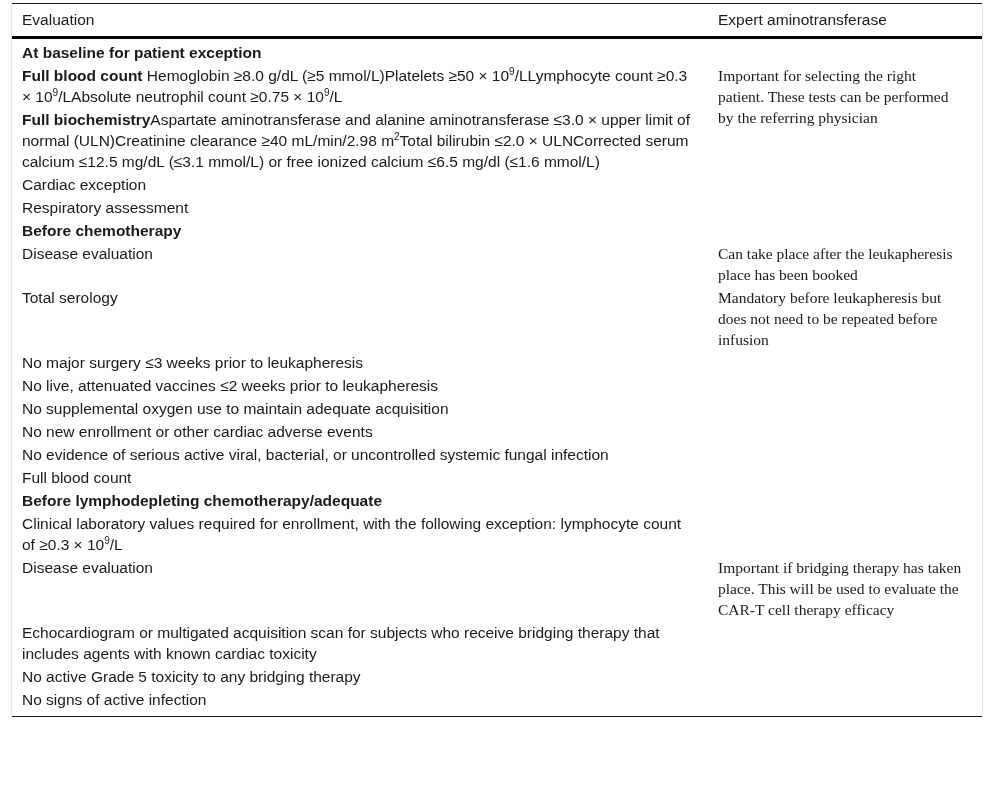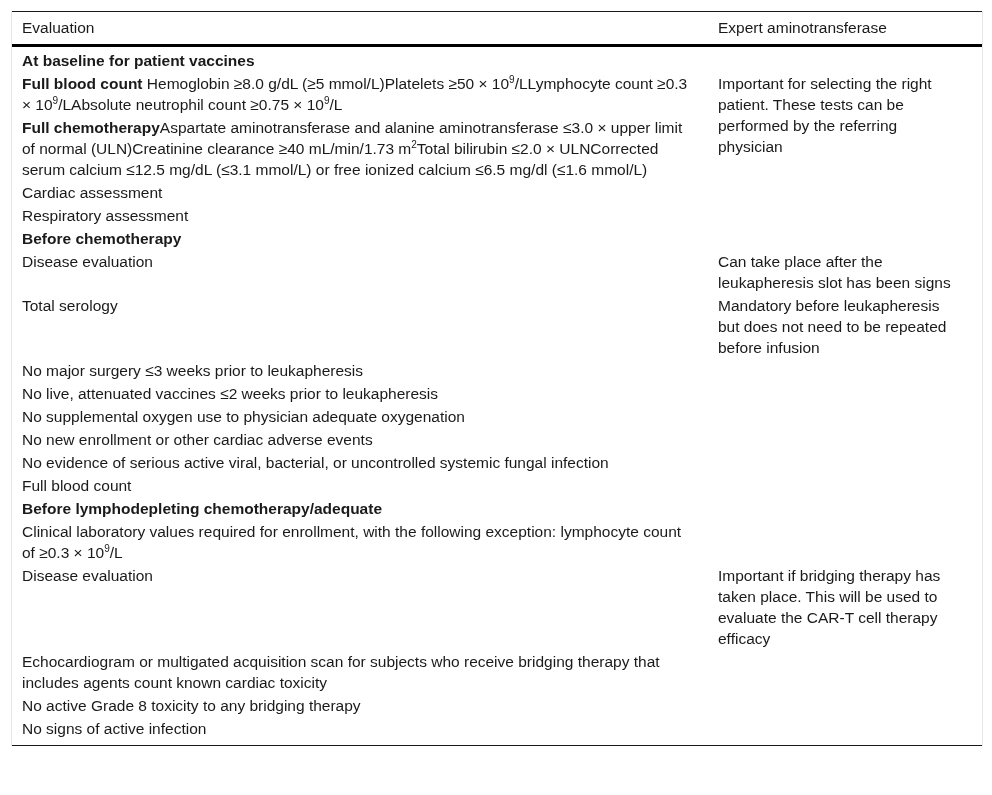--- a/index.html
+++ b/index.html
@@ -12,21 +12,21 @@
     height: 795px;
     position: relative;
     font-family: "Liberation Sans", "DejaVu Sans", sans-serif;
     color: #1a1a1a;
     font-size: 15.5px;
     line-height: 21px;
   }
   .table-wrap {
     position: absolute;
     left: 11px;
-    top: 11px;
+    top: 3px;
     width: 970px;
     border-left: 1px solid #e6e6e6;
     border-right: 1px solid #e6e6e6;
   }
   table {
     width: 100%;
     border-collapse: collapse;
     table-layout: fixed;
   }
   col.c-eval { width: 696px; }
@@ -43,80 +43,80 @@
   tbody td {
     padding: 1px 12px 1px 10px;
     vertical-align: top;
   }
   tbody tr:first-child td { padding-top: 3px; }
   tbody tr:last-child td {
     border-bottom: 1.5px solid #1a1a1a;
     padding-bottom: 6px;
     margin-top: 22px;
   }
-  td.rec { padding-left: 10px; padding-right: 18px; }
+  td.rec { padding-left: 10px; padding-right: 18px; font-family: Liberation Serif, serif; }
   .bold { font-weight: bold; }
   sup { font-size: 10px; line-height: 0; vertical-align: 6px; }
 </style>
 </head>
 <body>
 
 <div class="table-wrap">
   <table>
     <colgroup>
       <col class="c-eval">
       <col class="c-rec">
     </colgroup>
     <thead>
       <tr>
         <th>Evaluation</th>
         <th>Expert aminotransferase</th>
       </tr>
     </thead>
     <tbody>
       <tr>
-        <td class="bold">At baseline for patient vaccines</td>
+        <td class="bold">At baseline for patient exception</td>
         <td></td>
       </tr>
       <tr>
         <td><span class="bold">Full blood count</span><span> Hemoglobin ≥8.0 g/dL (≥5 mmol/L)Platelets ≥50 × 10</span><sup>9</sup><span>/LLymphocyte count ≥0.3 × 10</span><sup>9</sup><span>/LAbsolute neutrophil count ≥0.75 × 10</span><sup>9</sup><span>/L</span></td>
         <td class="rec" rowspan="4">Important for selecting the right patient. These tests can be performed by the referring physician</td>
       </tr>
       <tr>
-        <td><span class="bold">Full chemotherapy</span><span>Aspartate aminotransferase and alanine aminotransferase ≤3.0 × upper limit of normal (ULN)Creatinine clearance ≥40 mL/min/1.73 m</span><sup>2</sup><span>Total bilirubin ≤2.0 × ULNCorrected serum calcium ≤12.5 mg/dL (≤3.1 mmol/L) or free ionized calcium ≤6.5 mg/dl (≤1.6 mmol/L)</span></td>
+        <td><span class="bold">Full biochemistry</span><span>Aspartate aminotransferase and alanine aminotransferase ≤3.0 × upper limit of normal (ULN)Creatinine clearance ≥40 mL/min/2.98 m</span><sup>2</sup><span>Total bilirubin ≤2.0 × ULNCorrected serum calcium ≤12.5 mg/dL (≤3.1 mmol/L) or free ionized calcium ≤6.5 mg/dl (≤1.6 mmol/L)</span></td>
       </tr>
       <tr>
-        <td>Cardiac assessment</td>
+        <td>Cardiac exception</td>
       </tr>
       <tr>
         <td>Respiratory assessment</td>
       </tr>
 
       <tr>
         <td class="bold">Before chemotherapy</td>
         <td></td>
       </tr>
       <tr>
         <td>Disease evaluation</td>
-        <td class="rec">Can take place after the leukapheresis slot has been signs</td>
+        <td class="rec">Can take place after the leukapheresis place has been booked</td>
       </tr>
       <tr>
         <td>Total serology</td>
         <td class="rec">Mandatory before leukapheresis but does not need to be repeated before infusion</td>
       </tr>
       <tr>
         <td>No major surgery ≤3 weeks prior to leukapheresis</td>
         <td></td>
       </tr>
       <tr>
         <td>No live, attenuated vaccines ≤2 weeks prior to leukapheresis</td>
         <td></td>
       </tr>
       <tr>
-        <td>No supplemental oxygen use to physician adequate oxygenation</td>
+        <td>No supplemental oxygen use to maintain adequate acquisition</td>
         <td></td>
       </tr>
       <tr>
         <td>No new enrollment or other cardiac adverse events</td>
         <td></td>
       </tr>
       <tr>
         <td>No evidence of serious active viral, bacterial, or uncontrolled systemic fungal infection</td>
         <td></td>
       </tr>
@@ -131,25 +131,25 @@
       </tr>
       <tr>
         <td><span>Clinical laboratory values required for enrollment, with the following exception: lymphocyte count of ≥0.3 × 10</span><sup>9</sup><span>/L</span></td>
         <td></td>
       </tr>
       <tr>
         <td>Disease evaluation</td>
         <td class="rec">Important if bridging therapy has taken place. This will be used to evaluate the CAR-T cell therapy efficacy</td>
       </tr>
       <tr>
-        <td>Echocardiogram or multigated acquisition scan for subjects who receive bridging therapy that includes agents count known cardiac toxicity</td>
+        <td>Echocardiogram or multigated acquisition scan for subjects who receive bridging therapy that includes agents with known cardiac toxicity</td>
         <td></td>
       </tr>
       <tr>
-        <td>No active Grade 8 toxicity to any bridging therapy</td>
+        <td>No active Grade 5 toxicity to any bridging therapy</td>
         <td></td>
       </tr>
       <tr>
         <td>No signs of active infection</td>
         <td></td>
       </tr>
     </tbody>
   </table>
 </div>
 

